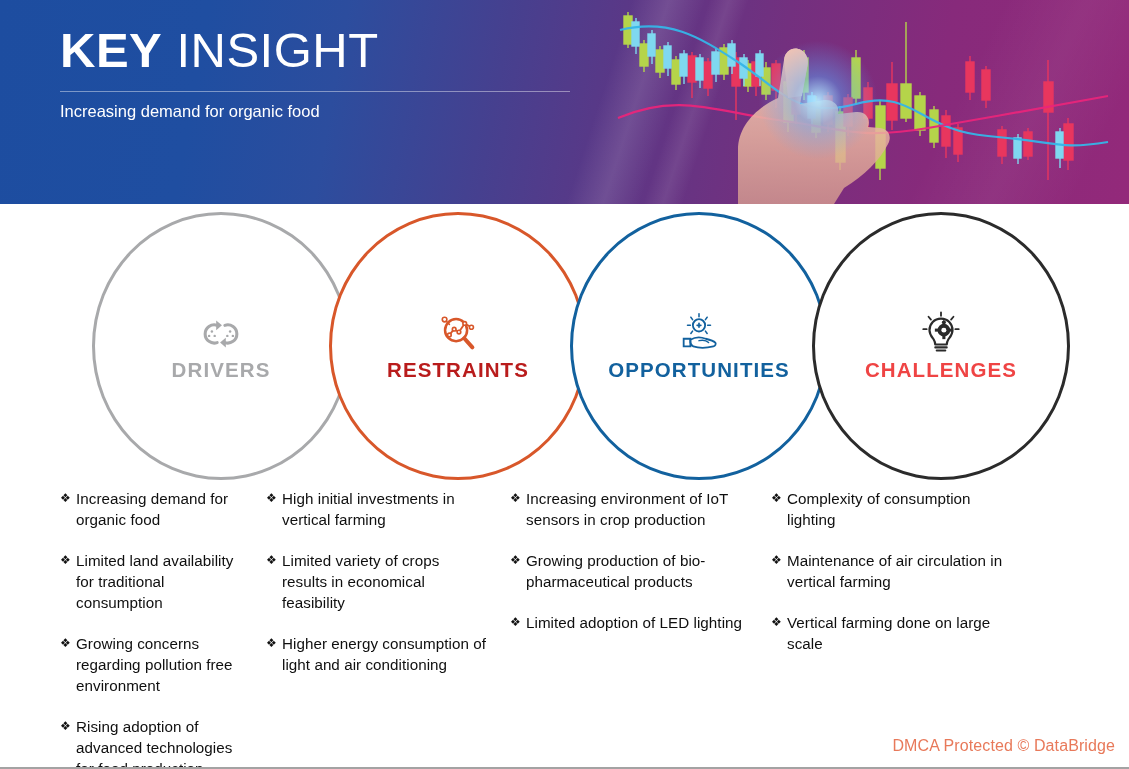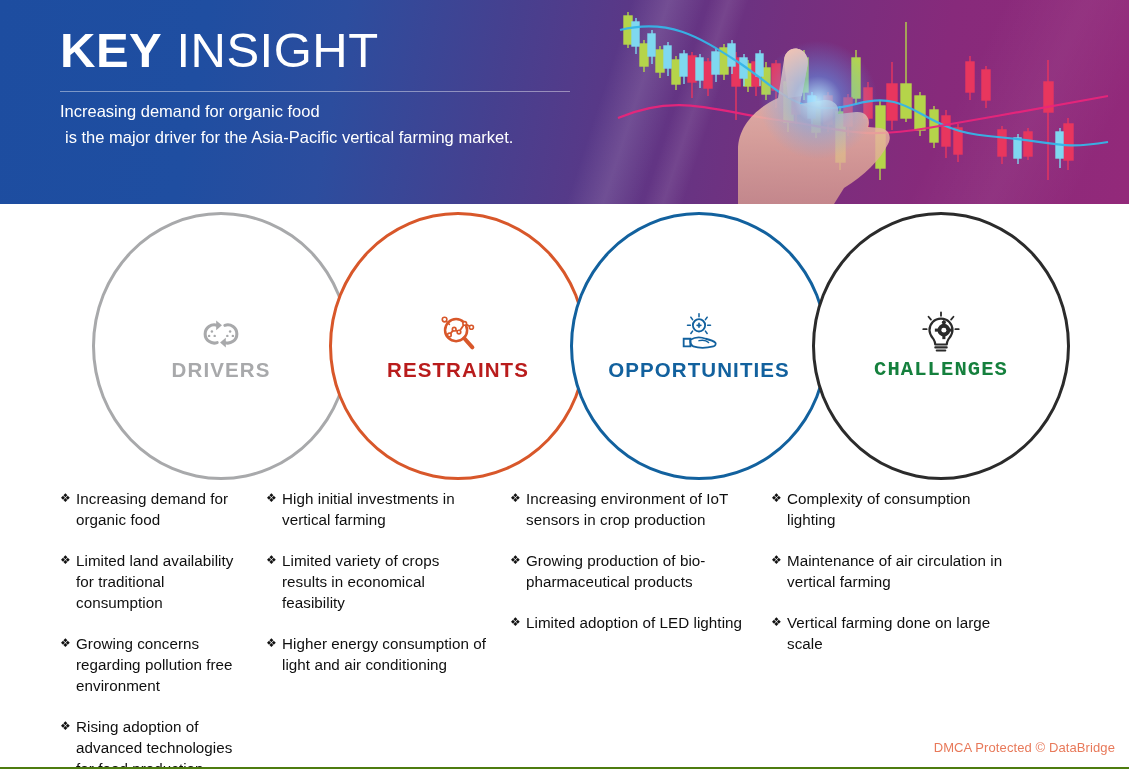--- a/index.html
+++ b/index.html
@@ -9,21 +9,21 @@
   }
   body {
     font-family: "Liberation Sans", sans-serif;
   }
   #page {
     position: relative;
     width: 1129px;
     height: 769px;
     background: #ffffff;
     overflow: hidden;
-    border-bottom: 2px solid #4d7c0f;
+    border-bottom: 2px solid #a3a3a3;
     box-sizing: border-box;
   }
 
   
   .banner {
     position: absolute;
     left: 0;
     top: 0;
     width: 1129px;
     height: 204px;
@@ -154,21 +154,21 @@
   #node-drivers { left: 92px; }
   #node-restraints { left: 329px; }
   #node-opportunities { left: 570px; text-decoration: underline; }
   #node-challenges { left: 812px; }
 
   #node-restraints .ring { border-color: #d8572a; }
   #node-restraints .node-label { color: #b91c1c; }
   #node-opportunities .ring { border-color: #12619e; }
   #node-opportunities .node-label { color: #12619e; }
   #node-challenges .ring { border-color: #2b2b2b; }
-  #node-challenges .node-label { color: #15803d; font-family: Liberation Mono, monospace; }
+  #node-challenges .node-label { color: #ef4444; }
 
   
   .chevron {
     position: absolute;
     top: 98px;
     width: 54px;
     height: 90px;
   }
   #chev-1 { left: 320px; }
   #chev-2 { left: 561px; }
@@ -211,21 +211,21 @@
     font-weight: 400;
     letter-spacing: 0.05px;
   }
 
   
   .footer-credit {
     position: absolute;
     right: 14px;
     bottom: 12px;
     color: #e8795a;
-    font-size: 13px;
+    font-size: 16px;
     font-weight: 400;
     letter-spacing: 0.1px;
     white-space: nowrap;
   }
 </style>
 </head>
 <body>
 
 <div id="page">
 
@@ -360,21 +360,20 @@
       <div class="hand-glow"></div>
     </div>
 
     <div class="banner-title">
       <span class="kw-bold">KEY</span>
       <span class="kw-light">INSIGHT</span>
     </div>
     <div class="banner-rule"></div>
     <div class="banner-sub">
       <span>Increasing demand for organic food</span>
-      <span class="sub-line2">is the major driver for the Asia-Pacific vertical farming market.</span>
     </div>
   </div>
 
   <div class="stage">
 
     <div class="chevron" id="chev-1">
       <svg width="54" height="90" viewBox="0 0 54 90">
         <path d="M2 2 C 22 20, 34 36, 50 45 C 34 54, 22 70, 2 88 C 14 62, 18 54, 18 45 C 18 36, 14 28, 2 2 Z" fill="#a8a9ab"></path>
       </svg>
     </div>

